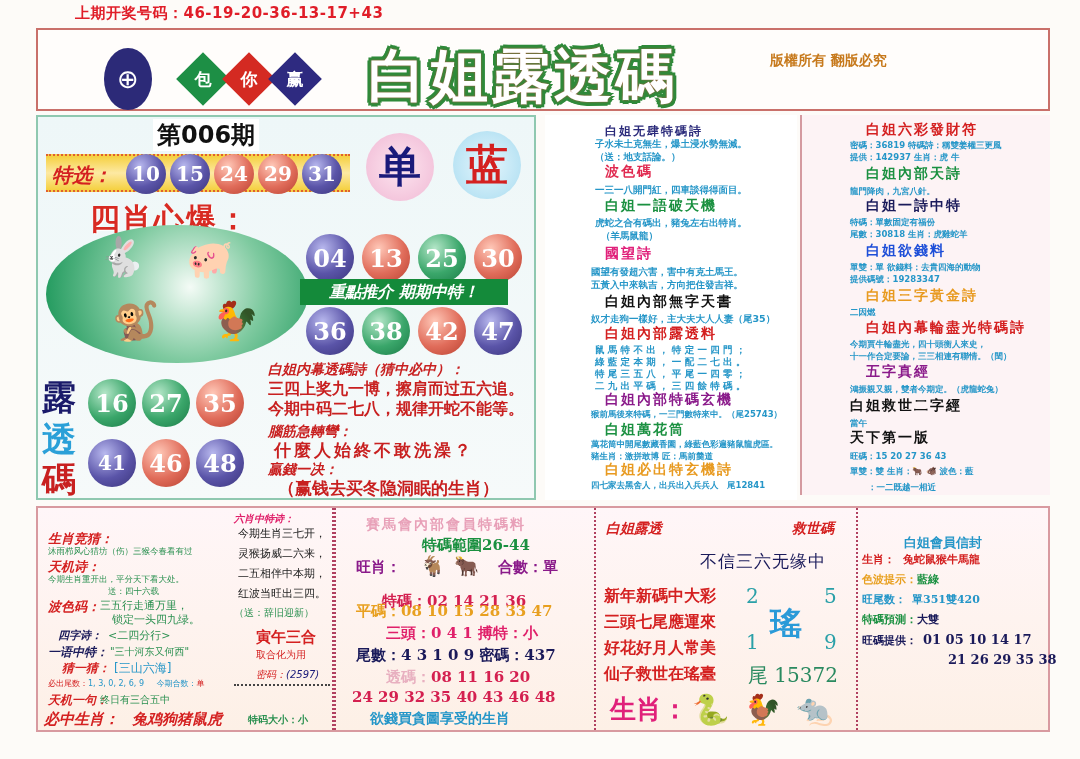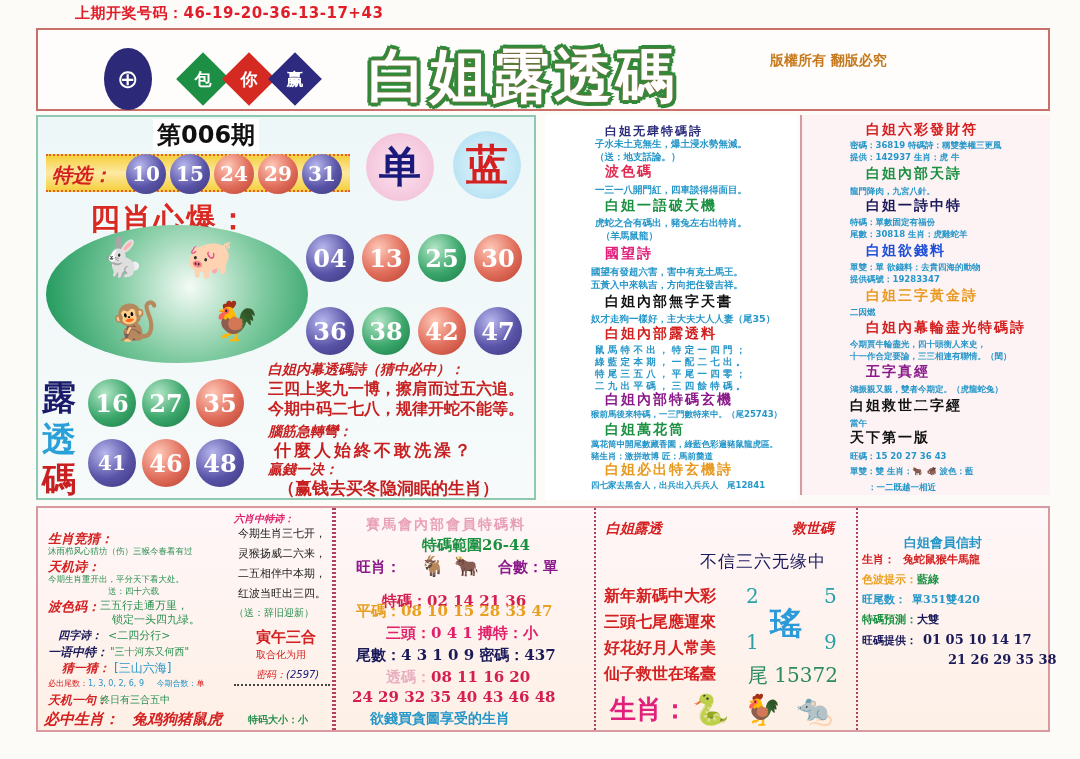--- a/index.html
+++ b/index.html
@@ -85,20 +85,21 @@
   <div class="abs oval">
     <span class="abs animal" style="left:52px;top:10px">🐇</span>
     <span class="abs animal" style="left:140px;top:12px">🐖</span>
     <span class="abs animal" style="left:66px;top:74px">🐒</span>
     <span class="abs animal" style="left:166px;top:74px">🐓</span>
   </div>
   <div class="abs ball blue" style="left:268px;top:117px;width:48px;height:48px;font-size:24px">04</div>
   <div class="abs ball red" style="left:324px;top:117px;width:48px;height:48px;font-size:24px">13</div>
   <div class="abs ball green" style="left:380px;top:117px;width:48px;height:48px;font-size:24px">25</div>
   <div class="abs ball red" style="left:436px;top:117px;width:48px;height:48px;font-size:24px">30</div>
+  <div class="abs recommend-bar">重點推介 期期中特！</div>
   <div class="abs ball blue" style="left:268px;top:190px;width:48px;height:48px;font-size:24px">36</div>
   <div class="abs ball green" style="left:324px;top:190px;width:48px;height:48px;font-size:24px">38</div>
   <div class="abs ball red" style="left:380px;top:190px;width:48px;height:48px;font-size:24px">42</div>
   <div class="abs ball blue" style="left:436px;top:190px;width:48px;height:48px;font-size:24px">47</div>
 
   <div class="abs vertical-label" style="left:4px;top:258px;color:#1a1a6a">露</div>
   <div class="abs vertical-label" style="left:4px;top:300px;color:#2aa0d8">透</div>
   <div class="abs vertical-label" style="left:4px;top:340px;color:#c82020">碼</div>
   <div class="abs ball green" style="left:50px;top:262px;width:48px;height:48px;font-size:24px">16</div>
   <div class="abs ball green" style="left:104px;top:262px;width:48px;height:48px;font-size:24px">27</div>

